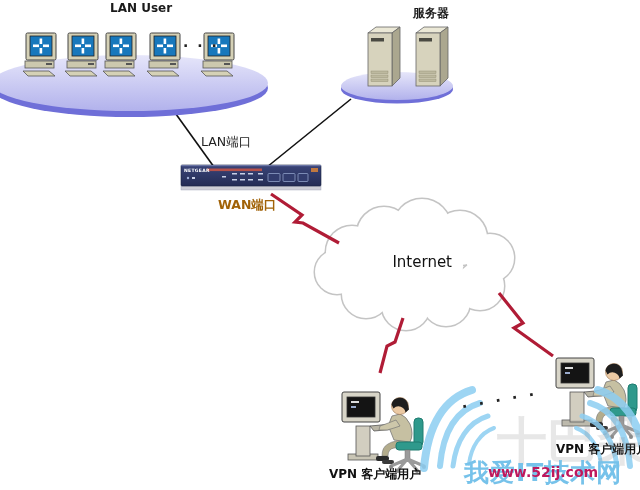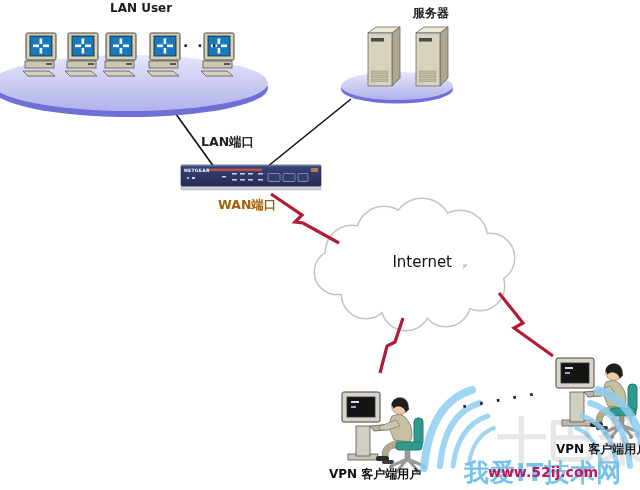--- a/index.html
+++ b/index.html
@@ -2,21 +2,21 @@
 <html><head>
 <meta charset="utf-8">
 <style>
   html,body{margin:0;padding:0;background:#fff;}
   #stage{position:relative;width:640px;height:490px;background:#ffffff;overflow:hidden;
          font-family:"DejaVu Sans","Liberation Sans",sans-serif;}
   #diagram{position:absolute;left:0;top:0;z-index:1;}
   .lbl{position:absolute;z-index:5;color:#1a1a1a;white-space:nowrap;}
   .lbl-lanuser{left:110px;top:1px;font-size:12px;font-weight:600;}
   .lbl-server{left:413px;top:5px;font-size:12px;font-weight:600;}
-  .lbl-lanport{left:201px;top:134px;font-size:12.5px;font-weight:700;color:#222;}
+  .lbl-lanport{left:201px;top:134px;font-size:12.5px;font-weight:400;color:#222;}
   .lbl-wanport{left:218px;top:197px;font-size:12.5px;font-weight:600;color:#a16207;}
   .lbl-internet{left:352px;top:253px;width:100px;text-align:right;font-size:15px;color:#111;}
   .lbl-netgear{left:184px;top:168px;font-size:4.5px;font-weight:700;color:#fff;letter-spacing:.3px;}
   .lbl-vpn-bottom{left:329px;top:466px;font-size:12px;font-weight:700;color:#111;}
   .lbl-vpn-right{left:556px;top:441px;font-size:12px;font-weight:700;color:#111;}
   .lbl-landots{left:183px;top:38px;font-size:14px;font-weight:700;letter-spacing:2px;color:#222;}
   .lbl-vpndots{left:462px;top:398px;font-size:15px;font-weight:700;letter-spacing:3px;color:#222;
                transform:rotate(-10deg);transform-origin:left center;}
   .wm-ghost{left:497px;top:408px;font-size:50px;font-weight:700;color:#8a8a8a;opacity:.2;z-index:6;}
   .wm-name{left:464px;top:456px;font-size:25px;font-weight:700;color:#76c2ea;letter-spacing:1px;z-index:7;}

